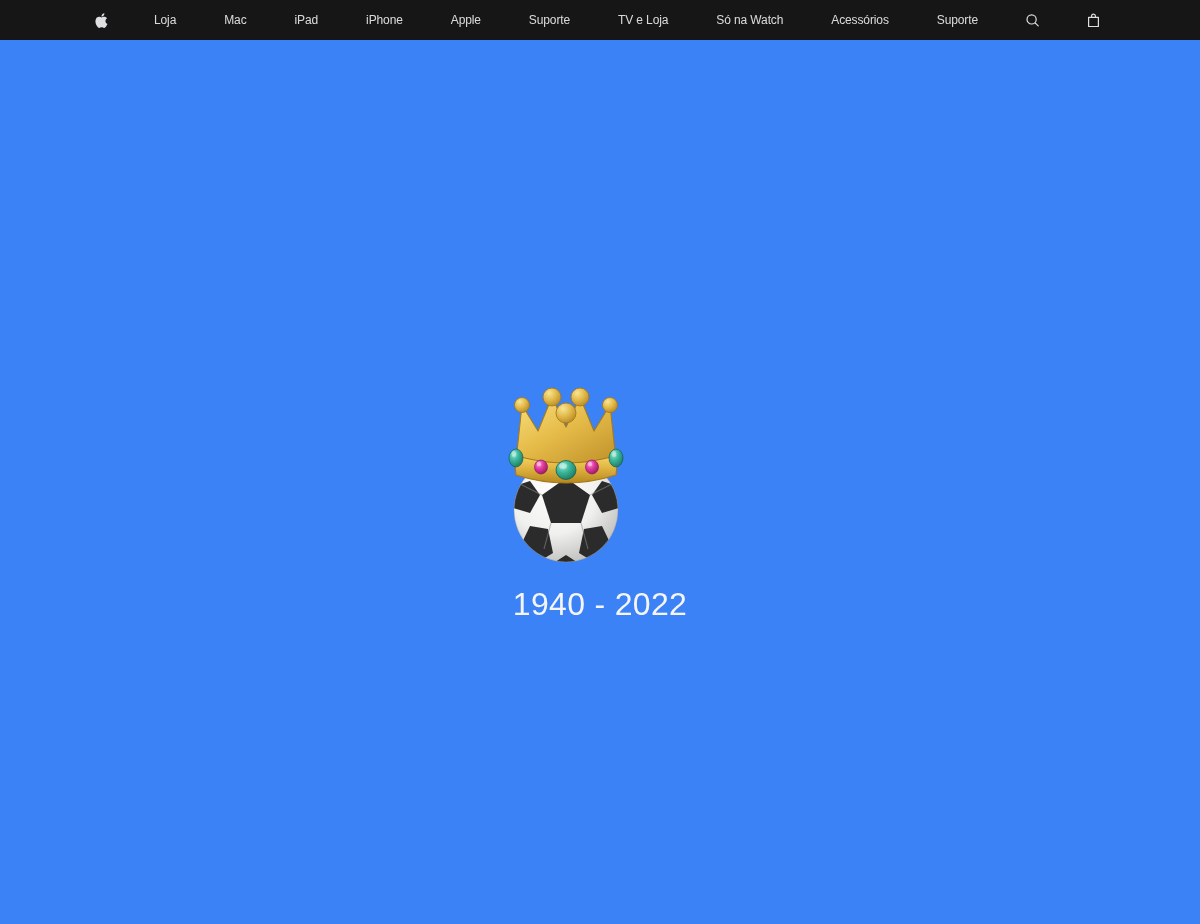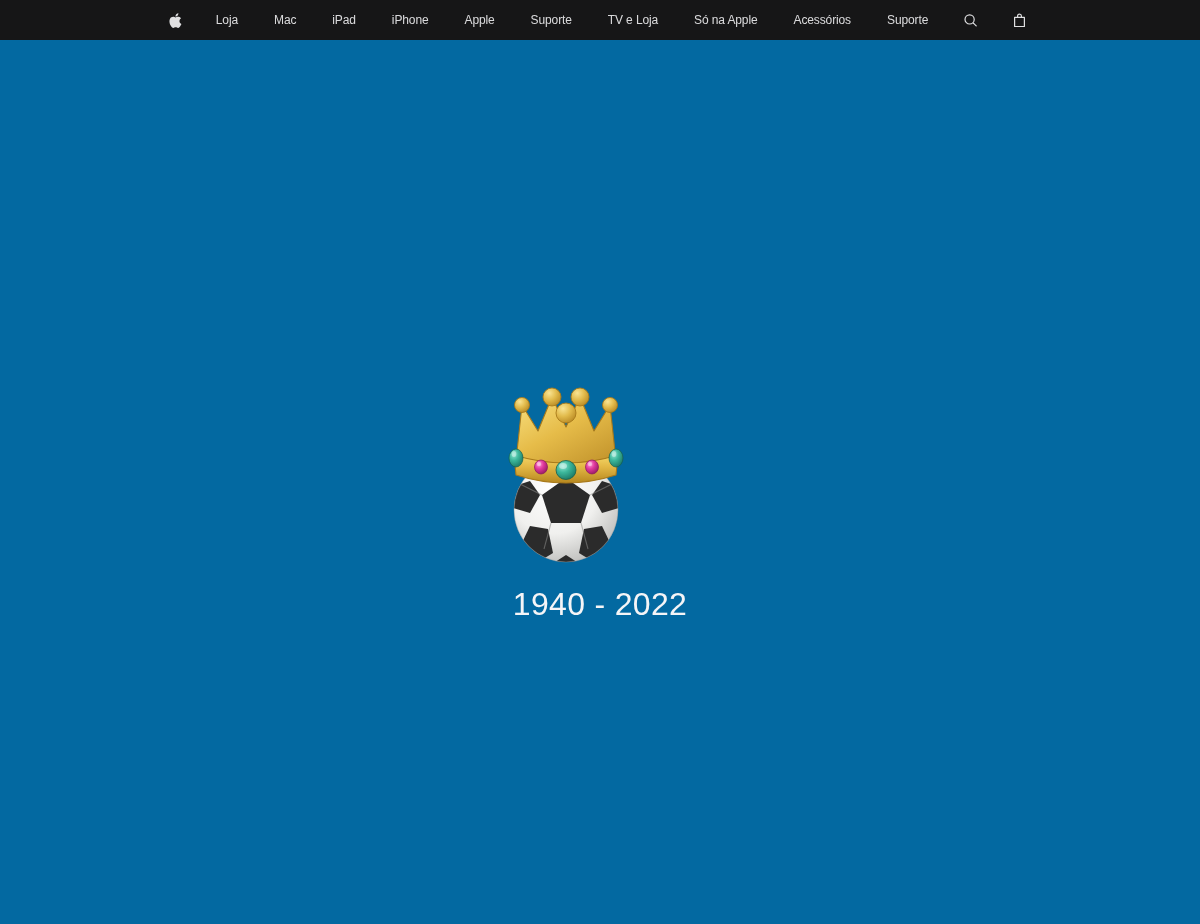--- a/index.html
+++ b/index.html
@@ -25,21 +25,21 @@
     display: flex;
     align-items: center;
     justify-content: center;
     position: relative;
   }
 
   .globalnav-list {
     display: flex;
     align-items: center;
     list-style: none;
-    gap: 4px;
+    gap: 16px;
   }
 
   .globalnav-item {
     display: flex;
     align-items: center;
     justify-content: center;
     height: 40px;
     padding: 0 16px;
     cursor: pointer;
   }
@@ -73,21 +73,21 @@
     fill: none;
     stroke: #f5f5f7;
     stroke-width: 1.2;
     opacity: 0.9;
   }
 
   
   .main {
     width: 1200px;
     height: 884px;
-    background: #0369a1;
+    background: #3b82f6;
     position: relative;
   }
 
   .memorial {
     position: absolute;
     left: 0;
     top: 0;
     width: 1200px;
     height: 884px;
     display: flex;
@@ -149,21 +149,21 @@
     <li class="globalnav-item">
       <span class="globalnav-link">Apple</span>
     </li>
     <li class="globalnav-item">
       <span class="globalnav-link">Suporte</span>
     </li>
     <li class="globalnav-item">
       <span class="globalnav-link">TV e Loja</span>
     </li>
     <li class="globalnav-item">
-      <span class="globalnav-link">Só na Apple</span>
+      <span class="globalnav-link">Só na Watch</span>
     </li>
     <li class="globalnav-item">
       <span class="globalnav-link">Acessórios</span>
     </li>
     <li class="globalnav-item">
       <span class="globalnav-link">Suporte</span>
     </li>
 
     <li class="globalnav-item globalnav-item-icon">
       <span>

